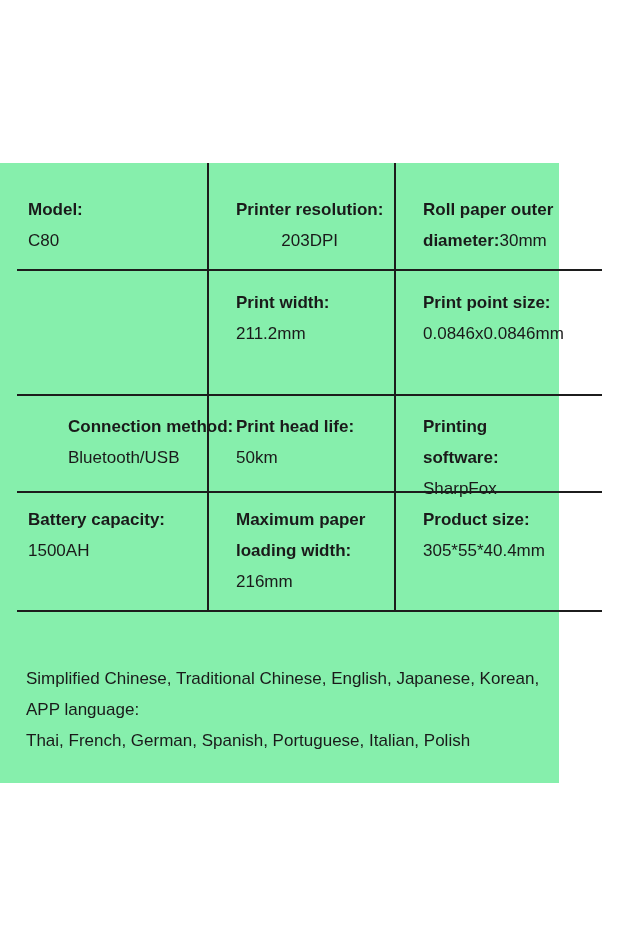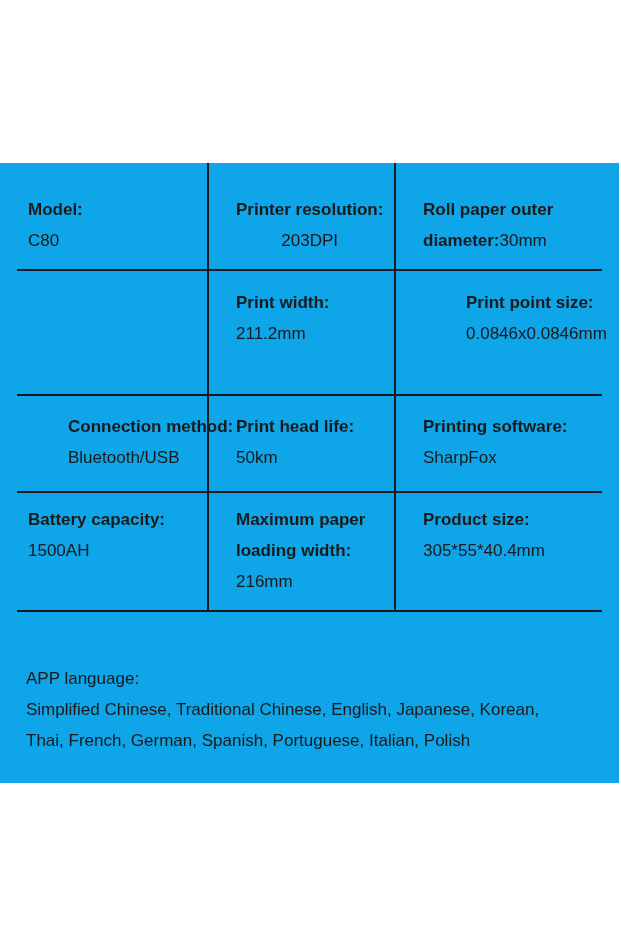--- a/index.html
+++ b/index.html
@@ -12,23 +12,23 @@
       height: 931px;
       position: relative;
       overflow: hidden;
       font-family: "Liberation Sans", sans-serif;
       color: #1a1a1a;
     }
     .panel {
       position: absolute;
       left: 0;
       top: 163px;
-      width: 619px;
+      width: 559px;
       height: 620px;
-      background: #0ea5e9;
+      background: #86efac;
     }
     .vline {
       position: absolute;
       top: 0;
       width: 1.5px;
       height: 448px;
       background: #1c1c1c;
     }
     .hline {
       position: absolute;
@@ -81,21 +81,21 @@
   </div>
   <div class="cell" style="left:423px; top:31px;">
     <span class="label">Roll paper outer</span>
     <span class="value"><b>diameter:</b><span>30mm</span></span>
   </div>
 
   <div class="cell" style="left:236px; top:124px;">
     <span class="label">Print width:</span>
     <span class="value">211.2mm</span>
   </div>
-  <div class="cell" style="left:423px; top:124px;margin-left:43px;">
+  <div class="cell" style="left:423px; top:124px;">
     <span class="label">Print point size:</span>
     <span class="value">0.0846x0.0846mm</span>
   </div>
 
   <div class="cell" style="left:28px; top:248px;margin-left:40px;">
     <span class="label">Connection method:</span>
     <span class="value">Bluetooth/USB</span>
   </div>
   <div class="cell" style="left:236px; top:248px;">
     <span class="label">Print head life:</span>
@@ -114,17 +114,17 @@
     <span class="label">Maximum paper</span>
     <span class="label">loading width:</span>
     <span class="value">216mm</span>
   </div>
   <div class="cell" style="left:423px; top:341px;">
     <span class="label">Product size:</span>
     <span class="value">305*55*40.4mm</span>
   </div>
 
   <div class="lang">
+    <span>Simplified Chinese, Traditional Chinese, English, Japanese, Korean,</span>
     <span>APP language:</span>
-    <span>Simplified Chinese, Traditional Chinese, English, Japanese, Korean,</span>
     <span>Thai, French, German, Spanish, Portuguese, Italian, Polish</span>
   </div>
 </div>
 
 </body></html>

